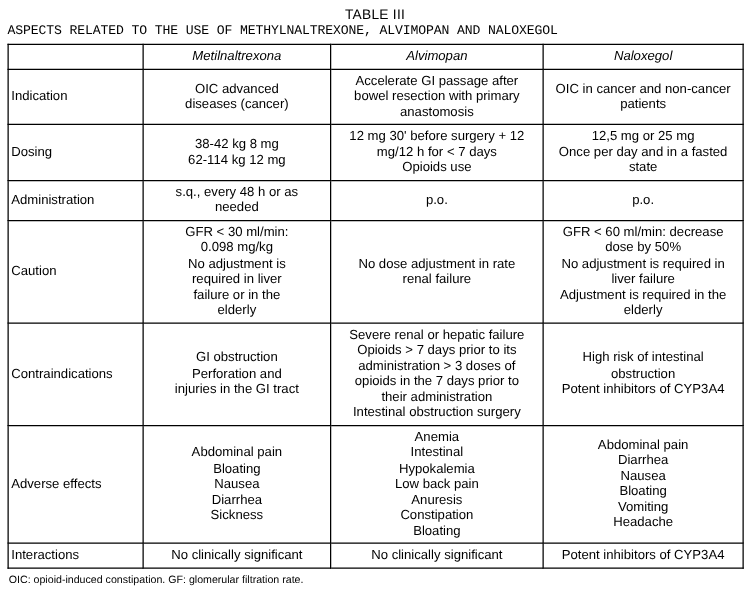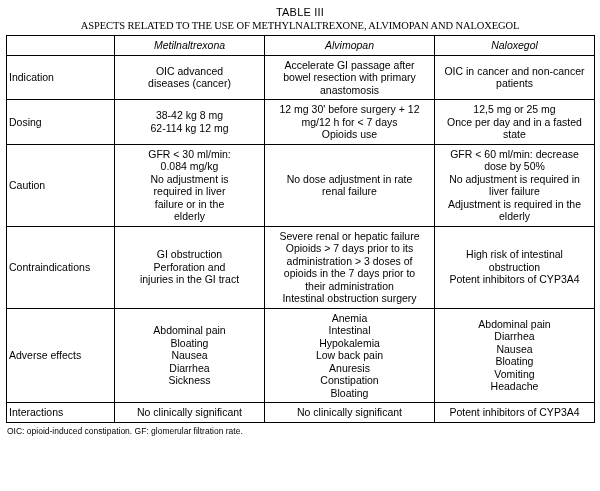--- a/index.html
+++ b/index.html
@@ -22,23 +22,22 @@
     position: relative;
   }
   .table-label {
     text-align: center;
     font-size: 11px;
     font-family: "Liberation Sans", sans-serif;
     letter-spacing: 0.2px;
     line-height: 13px;
   }
   .table-title {
-    text-align: center;
     font-size: 10.5px;
-    font-family: Liberation Serif, serif;
+    font-family: Liberation Mono, monospace;
     line-height: 13px;
     padding-bottom: 3px;
     letter-spacing: -0.1px;
   }
   table.main {
     border-collapse: collapse;
     width: 588px;
     table-layout: fixed;
   }
   table.main td, table.main th {
@@ -142,25 +141,44 @@
           </td>
           <td class="cell">
             <div class="cell-lines">
               <div>12,5 mg or 25 mg</div>
               <div>Once per day and in a fasted</div>
               <div>state</div>
             </div>
           </td>
         </tr>
         <tr>
+          <td class="rowlabel">Administration</td>
+          <td class="cell">
+            <div class="cell-lines">
+              <div>s.q., every 48 h or as</div>
+              <div>needed</div>
+            </div>
+          </td>
+          <td class="cell">
+            <div class="cell-lines">
+              <div>p.o.</div>
+            </div>
+          </td>
+          <td class="cell">
+            <div class="cell-lines">
+              <div>p.o.</div>
+            </div>
+          </td>
+        </tr>
+        <tr>
           <td class="rowlabel">Caution</td>
           <td class="cell">
             <div class="cell-lines">
               <div>GFR &lt; 30 ml/min:</div>
-              <div>0.084 mg/kg</div>
+              <div>0.098 mg/kg</div>
               <div>No adjustment is</div>
               <div>required in liver</div>
               <div>failure or in the</div>
               <div>elderly</div>
             </div>
           </td>
           <td class="cell">
             <div class="cell-lines">
               <div>No dose adjustment in rate</div>
               <div>renal failure</div>

